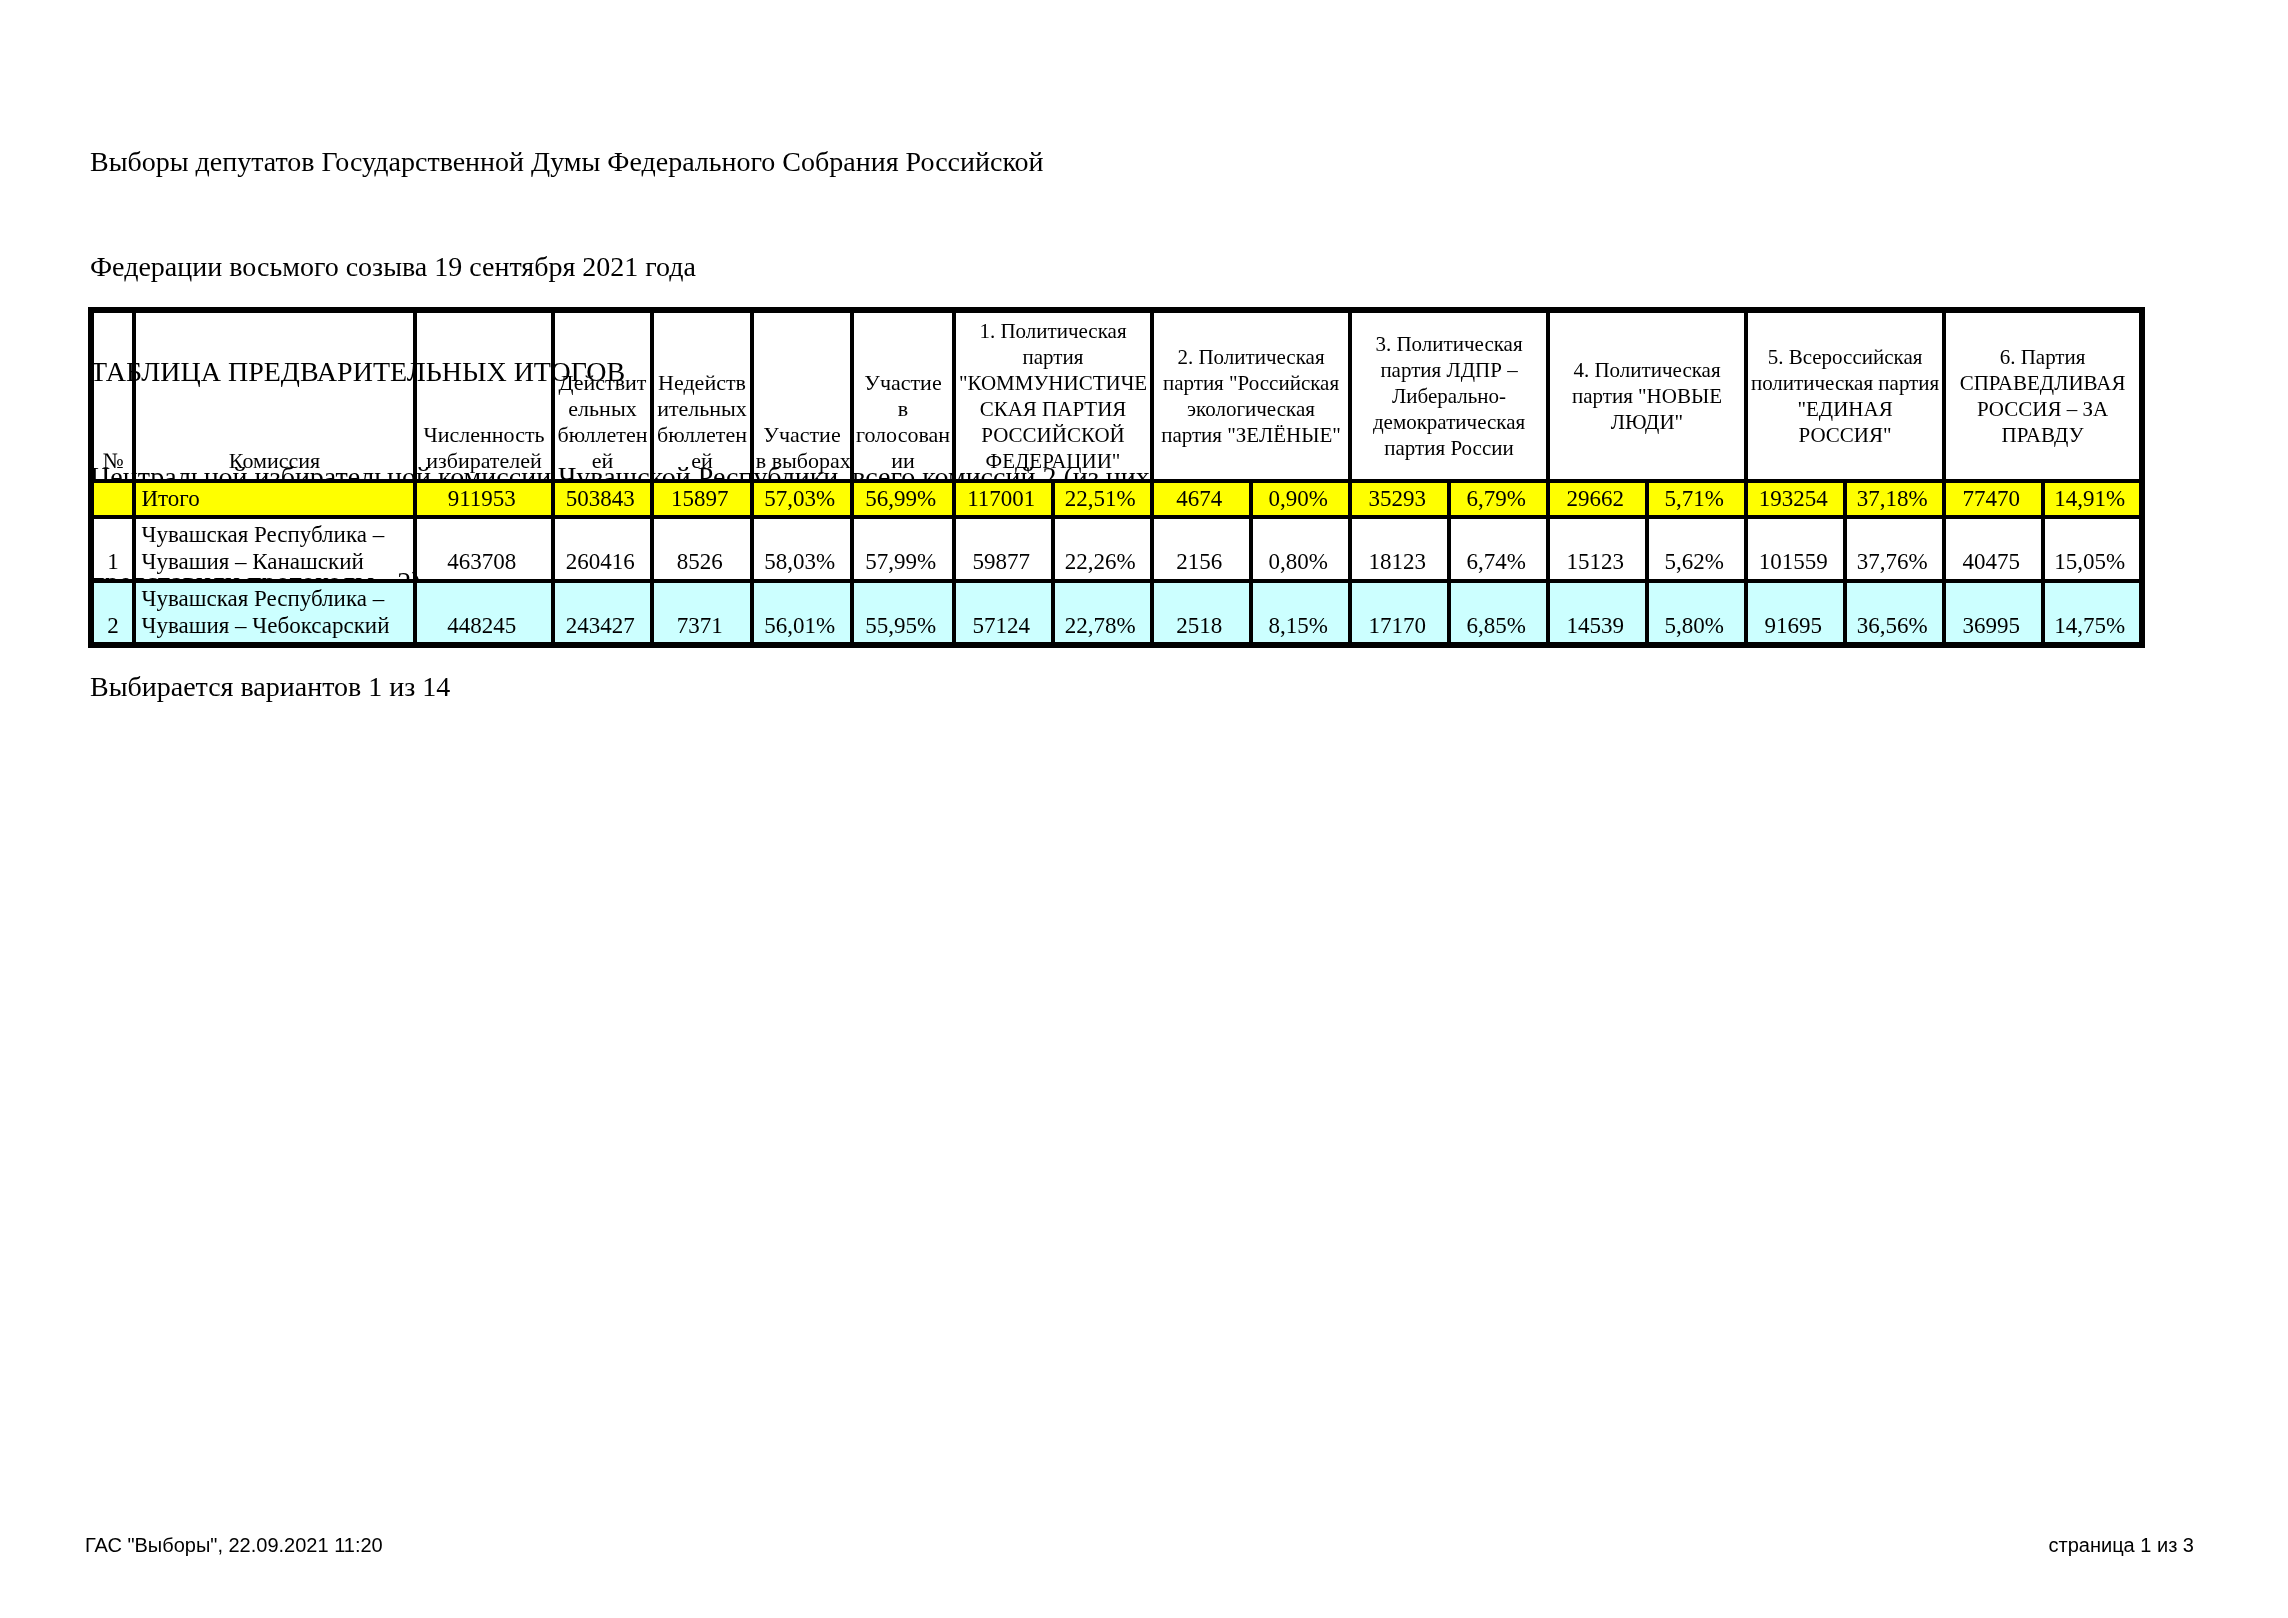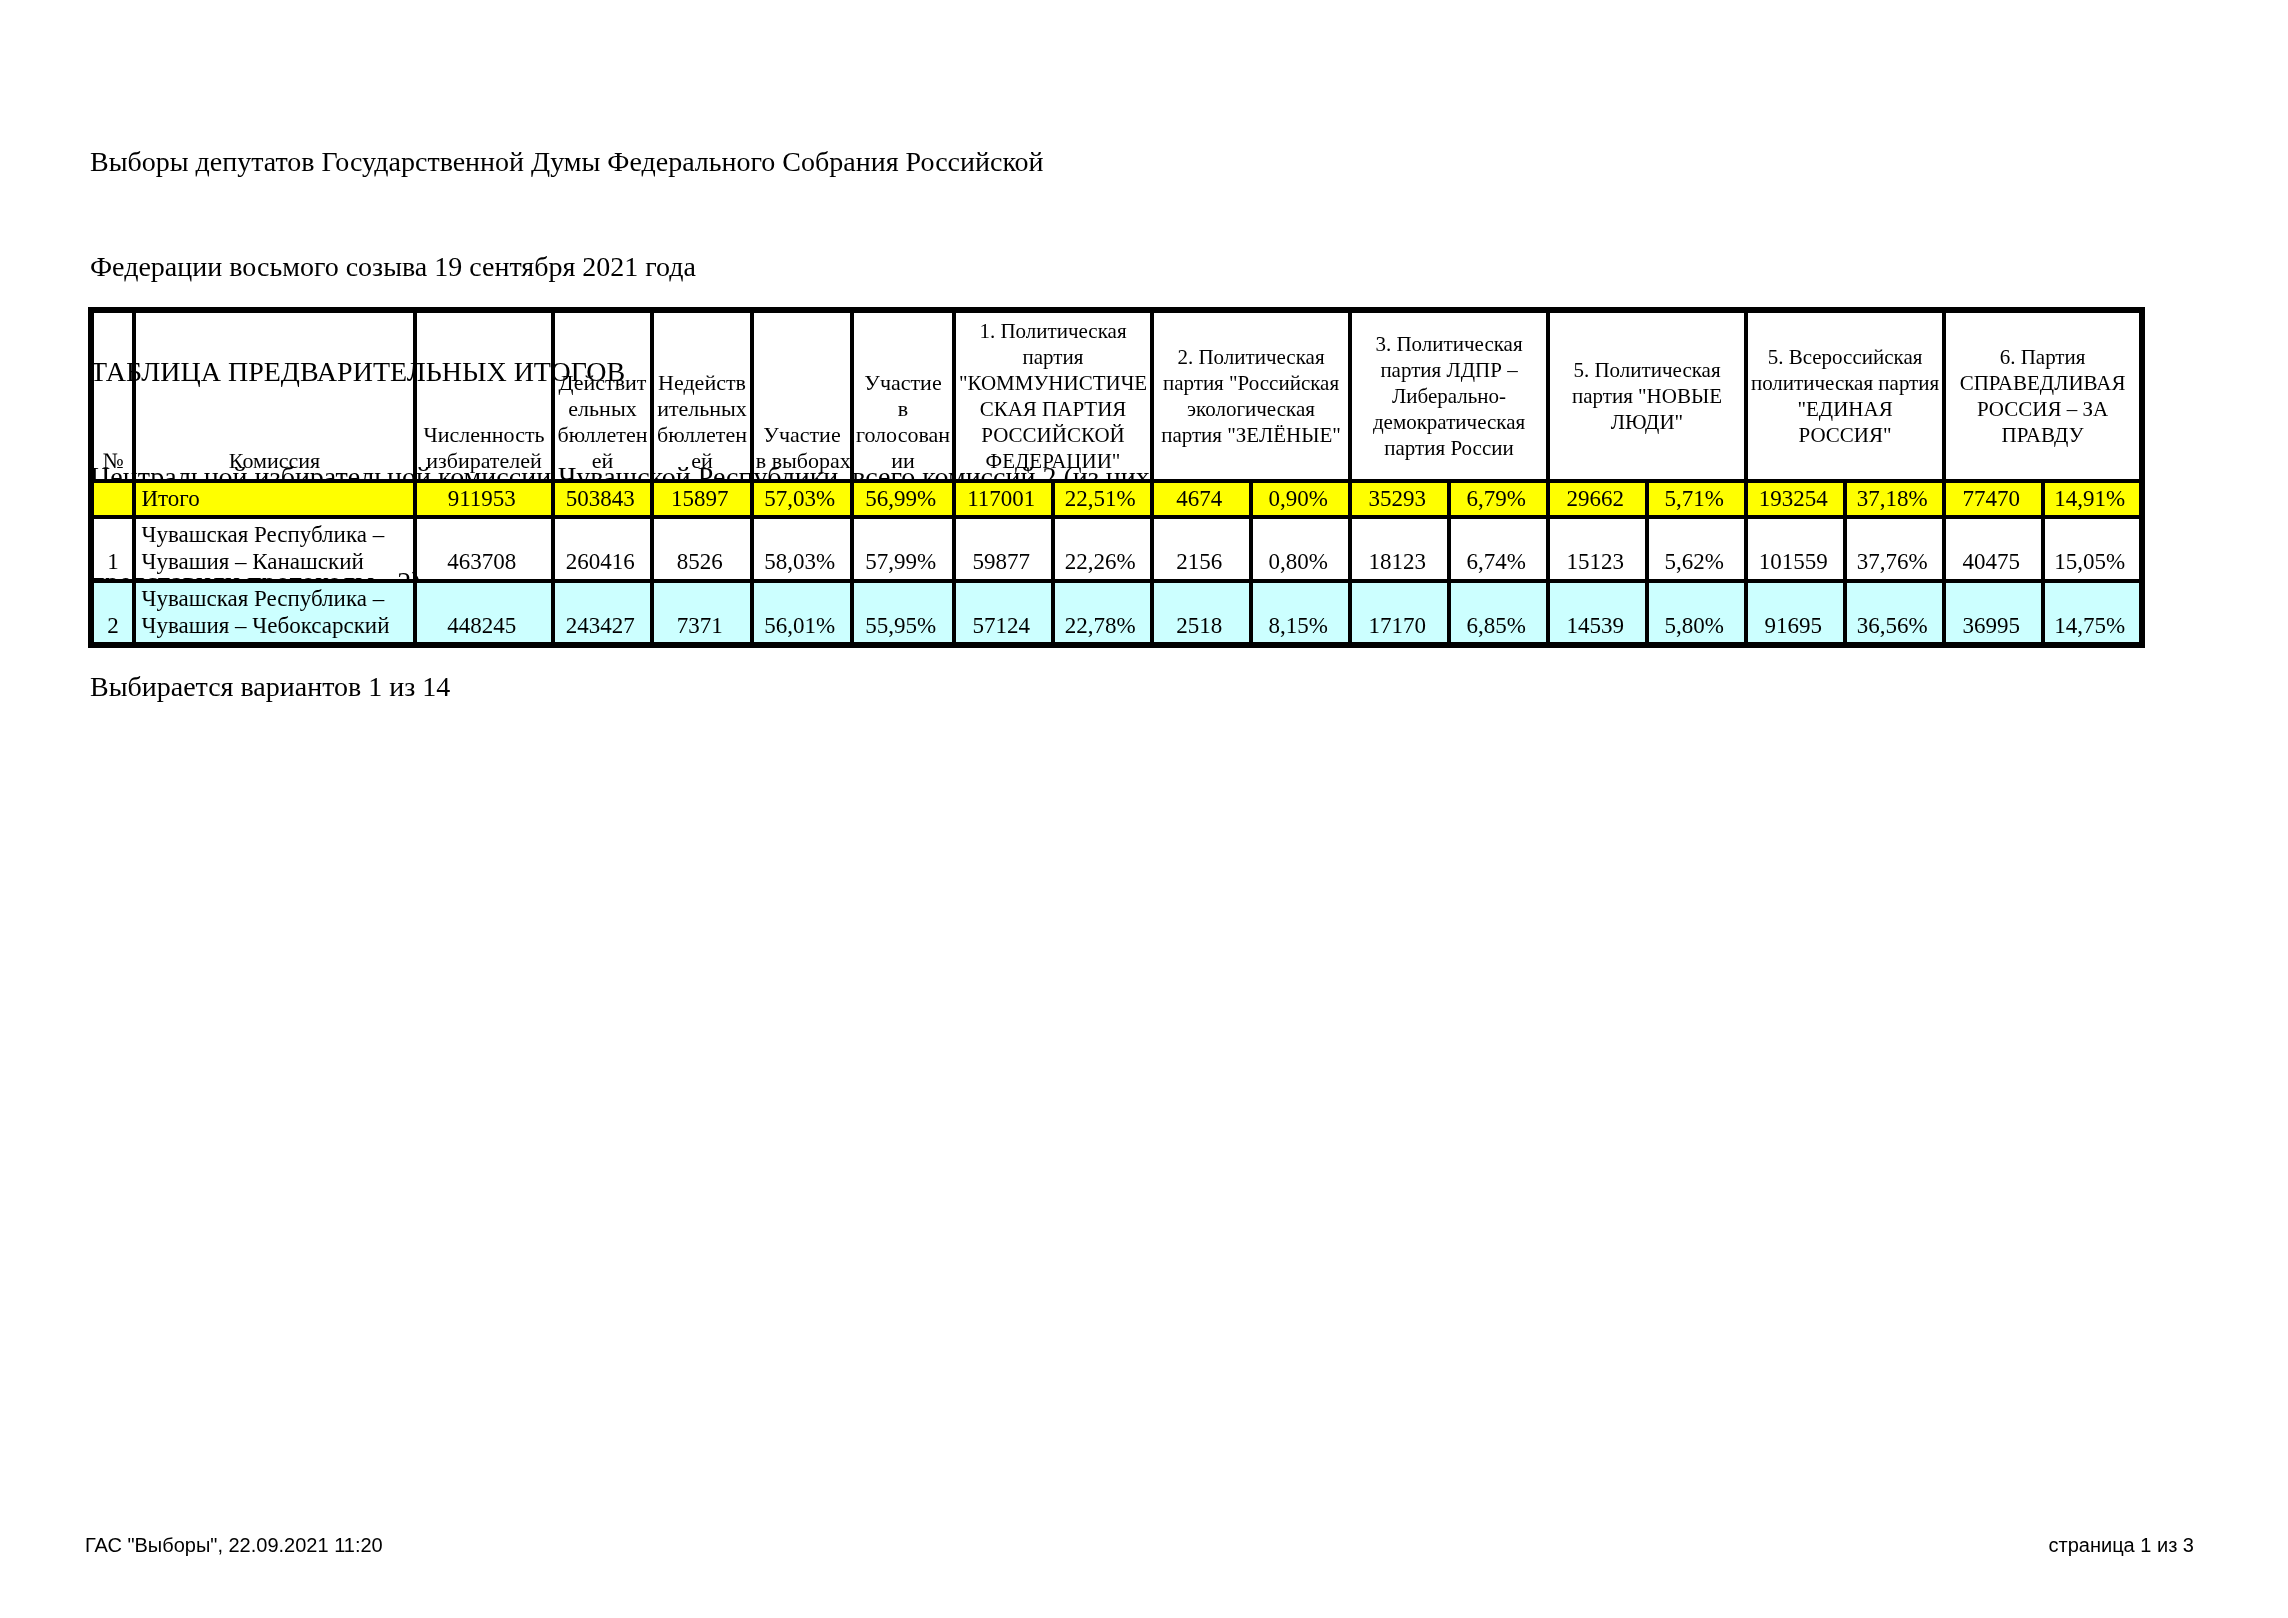--- a/index.html
+++ b/index.html
@@ -120,21 +120,21 @@
 ФЕДЕРАЦИИ"</th>
       <th class="party" colspan="2">2. Политическая
 партия "Российская
 экологическая
 партия "ЗЕЛЁНЫЕ"</th>
       <th class="party" colspan="2">3. Политическая
 партия ЛДПР –
 Либерально-
 демократическая
 партия России</th>
-      <th class="party" colspan="2">5. Политическая
+      <th class="party" colspan="2">4. Политическая
 партия "НОВЫЕ
 ЛЮДИ"</th>
       <th class="party" colspan="2">5. Всероссийская
 политическая партия
 "ЕДИНАЯ
 РОССИЯ"</th>
       <th class="party" colspan="2">6. Партия
 СПРАВЕДЛИВАЯ
 РОССИЯ – ЗА
 ПРАВДУ</th>

